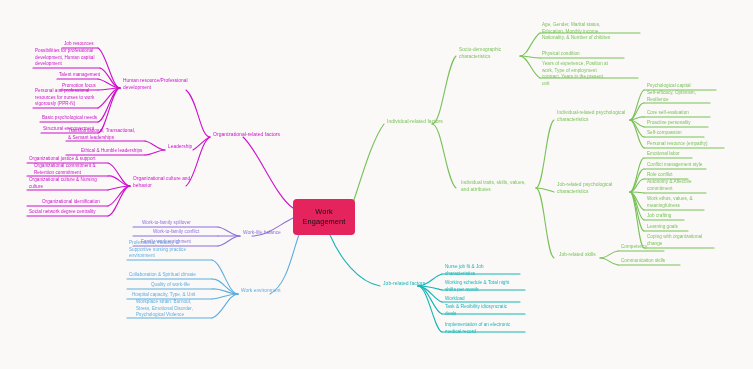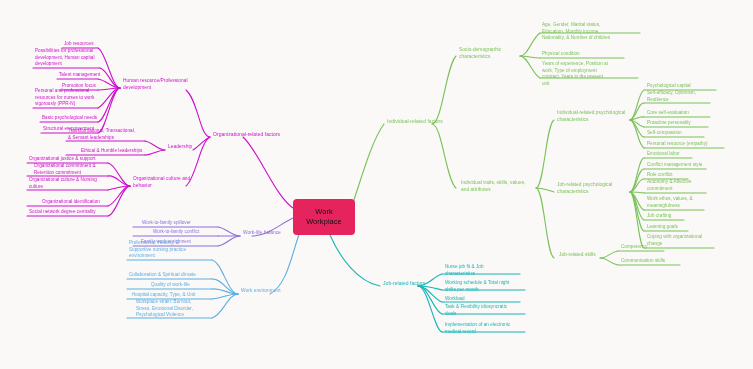--- a/index.html
+++ b/index.html
@@ -182,21 +182,21 @@
 
         <path d="M600 258 C 608 258, 610 252, 618 251"></path>
         <path d="M600 258 C 608 258, 610 264, 618 265"></path>
         <path d="M618 251 L664 251"></path>
         <path d="M618 265 L680 265"></path>
       </g>
     </g>
   </svg>
 
   <div class="root">Work
-Workplace</div>
+Engagement</div>
 
   <div class="node lvl1 c-mag" style="left:212px;top:131px;">Organizational-related factors</div>
 
   <div class="node lvl2 c-mag" style="left:122px;top:78px;width:80px;">Human resource/Professional
 development</div>
   <div class="node lvl2 c-mag" style="left:167px;top:144px;">Leadership</div>
   <div class="node lvl2 c-mag" style="left:132px;top:176px;width:70px;">Organizational culture and
 behavior</div>
 
   <div class="node c-mag" style="left:63px;top:41px;">Job resources</div>

